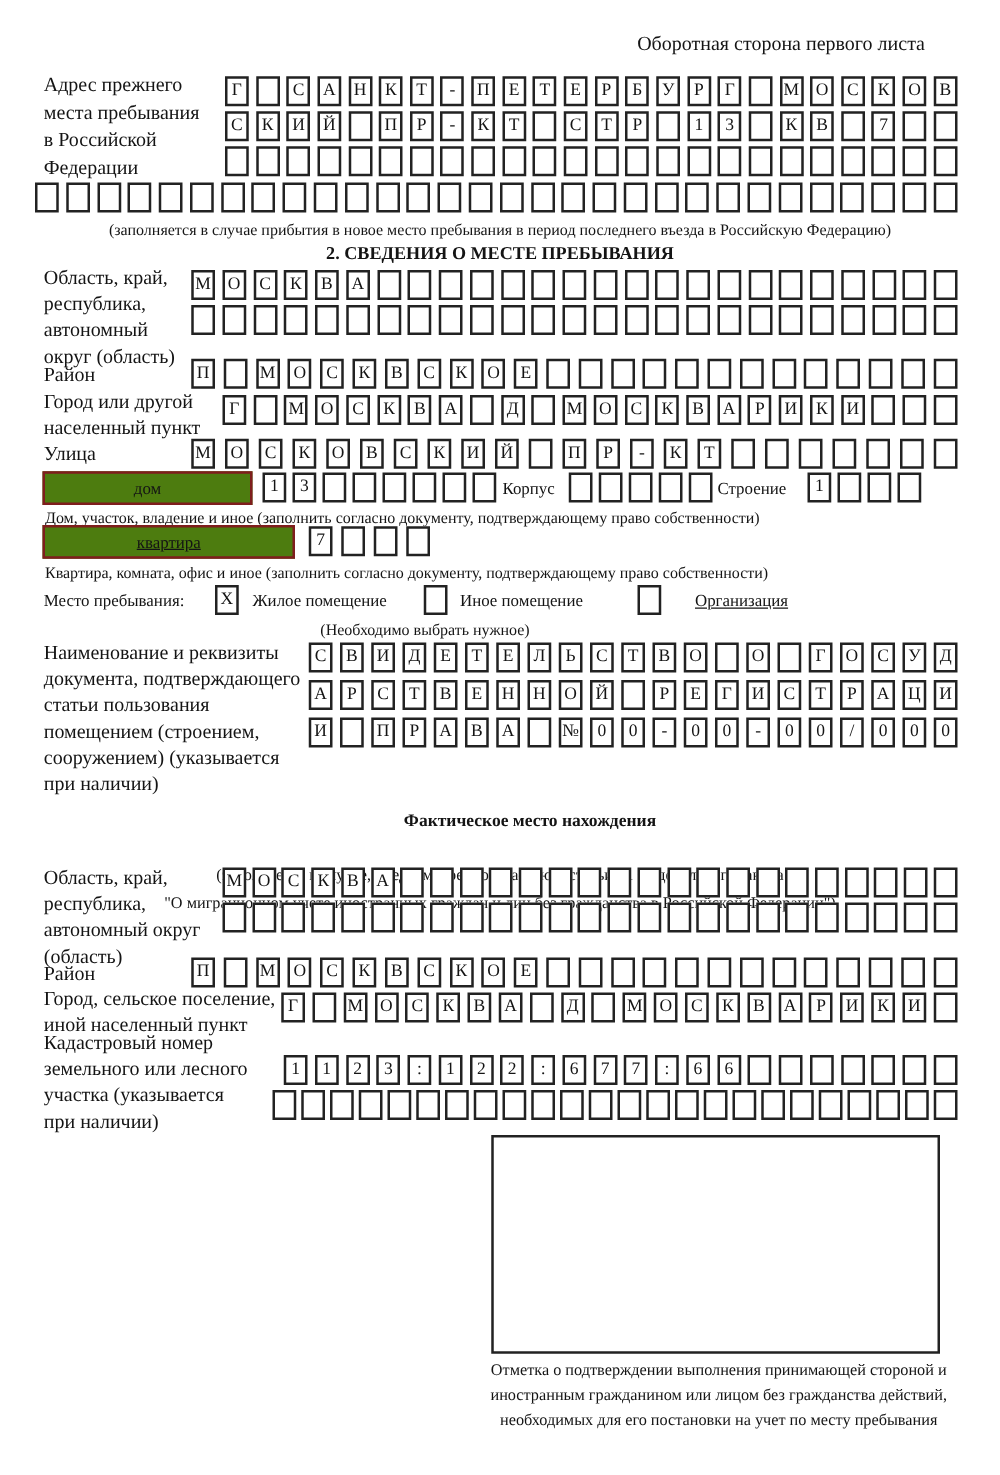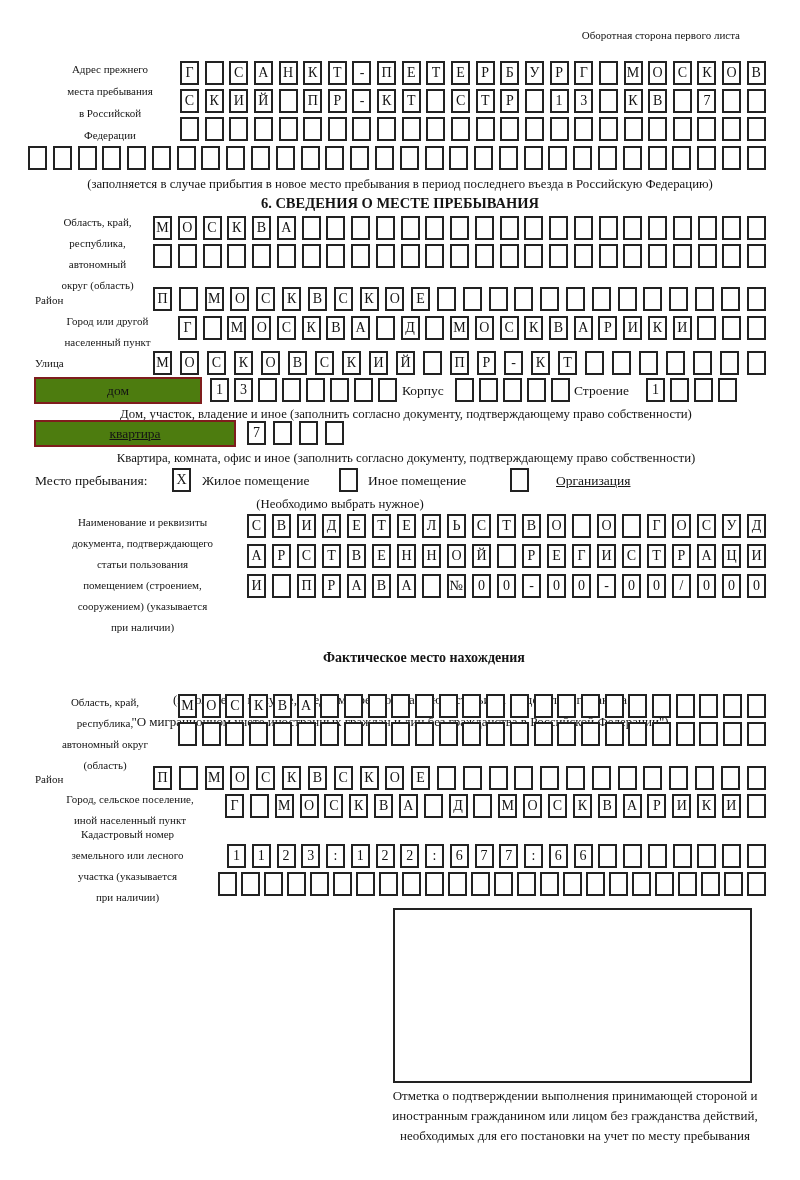--- a/index.html
+++ b/index.html
@@ -1,22 +1,22 @@
 <!DOCTYPE html>
 <html><head>
 <meta charset="utf-8">
 <style>
   html,body{margin:0;padding:0;background:#fff;}
   #page{
     position:relative;width:800px;height:1180px;background:#fff;
     font-family:"Liberation Serif","DejaVu Serif",serif;color:#141414;
     overflow:hidden;
   }
-  .abs{position:absolute;text-align:center;}
-  .lbl{font-size:11px;line-height:21px;white-space:pre-line;}
+  .abs{position:absolute;}
+  .lbl{font-size:16px;line-height:21px;white-space:pre-line;}
   .lbl.lh22{line-height:22px;}
   .cap{font-size:12.8px;line-height:16px;}
   .center{text-align:center;}
   .bold{font-weight:bold;}
   .row{position:absolute;display:flex;justify-content:space-between;}
   .row.gapped{justify-content:flex-start;gap:5px;}
   .row.gap7{justify-content:flex-start;gap:7px;}
   .cell{
     width:19px;height:24px;box-sizing:border-box;border:2px solid #222;
     display:inline-flex;align-items:center;justify-content:center;
@@ -146,21 +146,21 @@
       <span class="cell"></span>
       <span class="cell"></span>
       <span class="cell"></span>
       <span class="cell"></span>
       <span class="cell"></span>
       <span class="cell"></span>
       <span class="cell"></span>
     </div>
   <div class="abs cap center" style="left:0;top:176px;width:800px;">(заполняется в случае прибытия в новое место пребывания в период последнего въезда в Российскую Федерацию)</div>
 
-  <div class="abs bold center" style="left:0;top:195px;width:800px;font-size:14.5px;">6. СВЕДЕНИЯ О МЕСТЕ ПРЕБЫВАНИЯ</div>
+  <div class="abs bold center" style="left:0;top:195px;width:800px;font-size:14.5px;">2. СВЕДЕНИЯ О МЕСТЕ ПРЕБЫВАНИЯ</div>
 
   <div class="abs lbl" style="left:35px;top:212px;width:125px;">Область, край,
 республика,
 автономный
 округ (область)</div>
   <div class="row" style="left:153px;top:216px;width:613px;">
       <span class="cell">М</span>
       <span class="cell">О</span>
       <span class="cell">С</span>
       <span class="cell">К</span>

